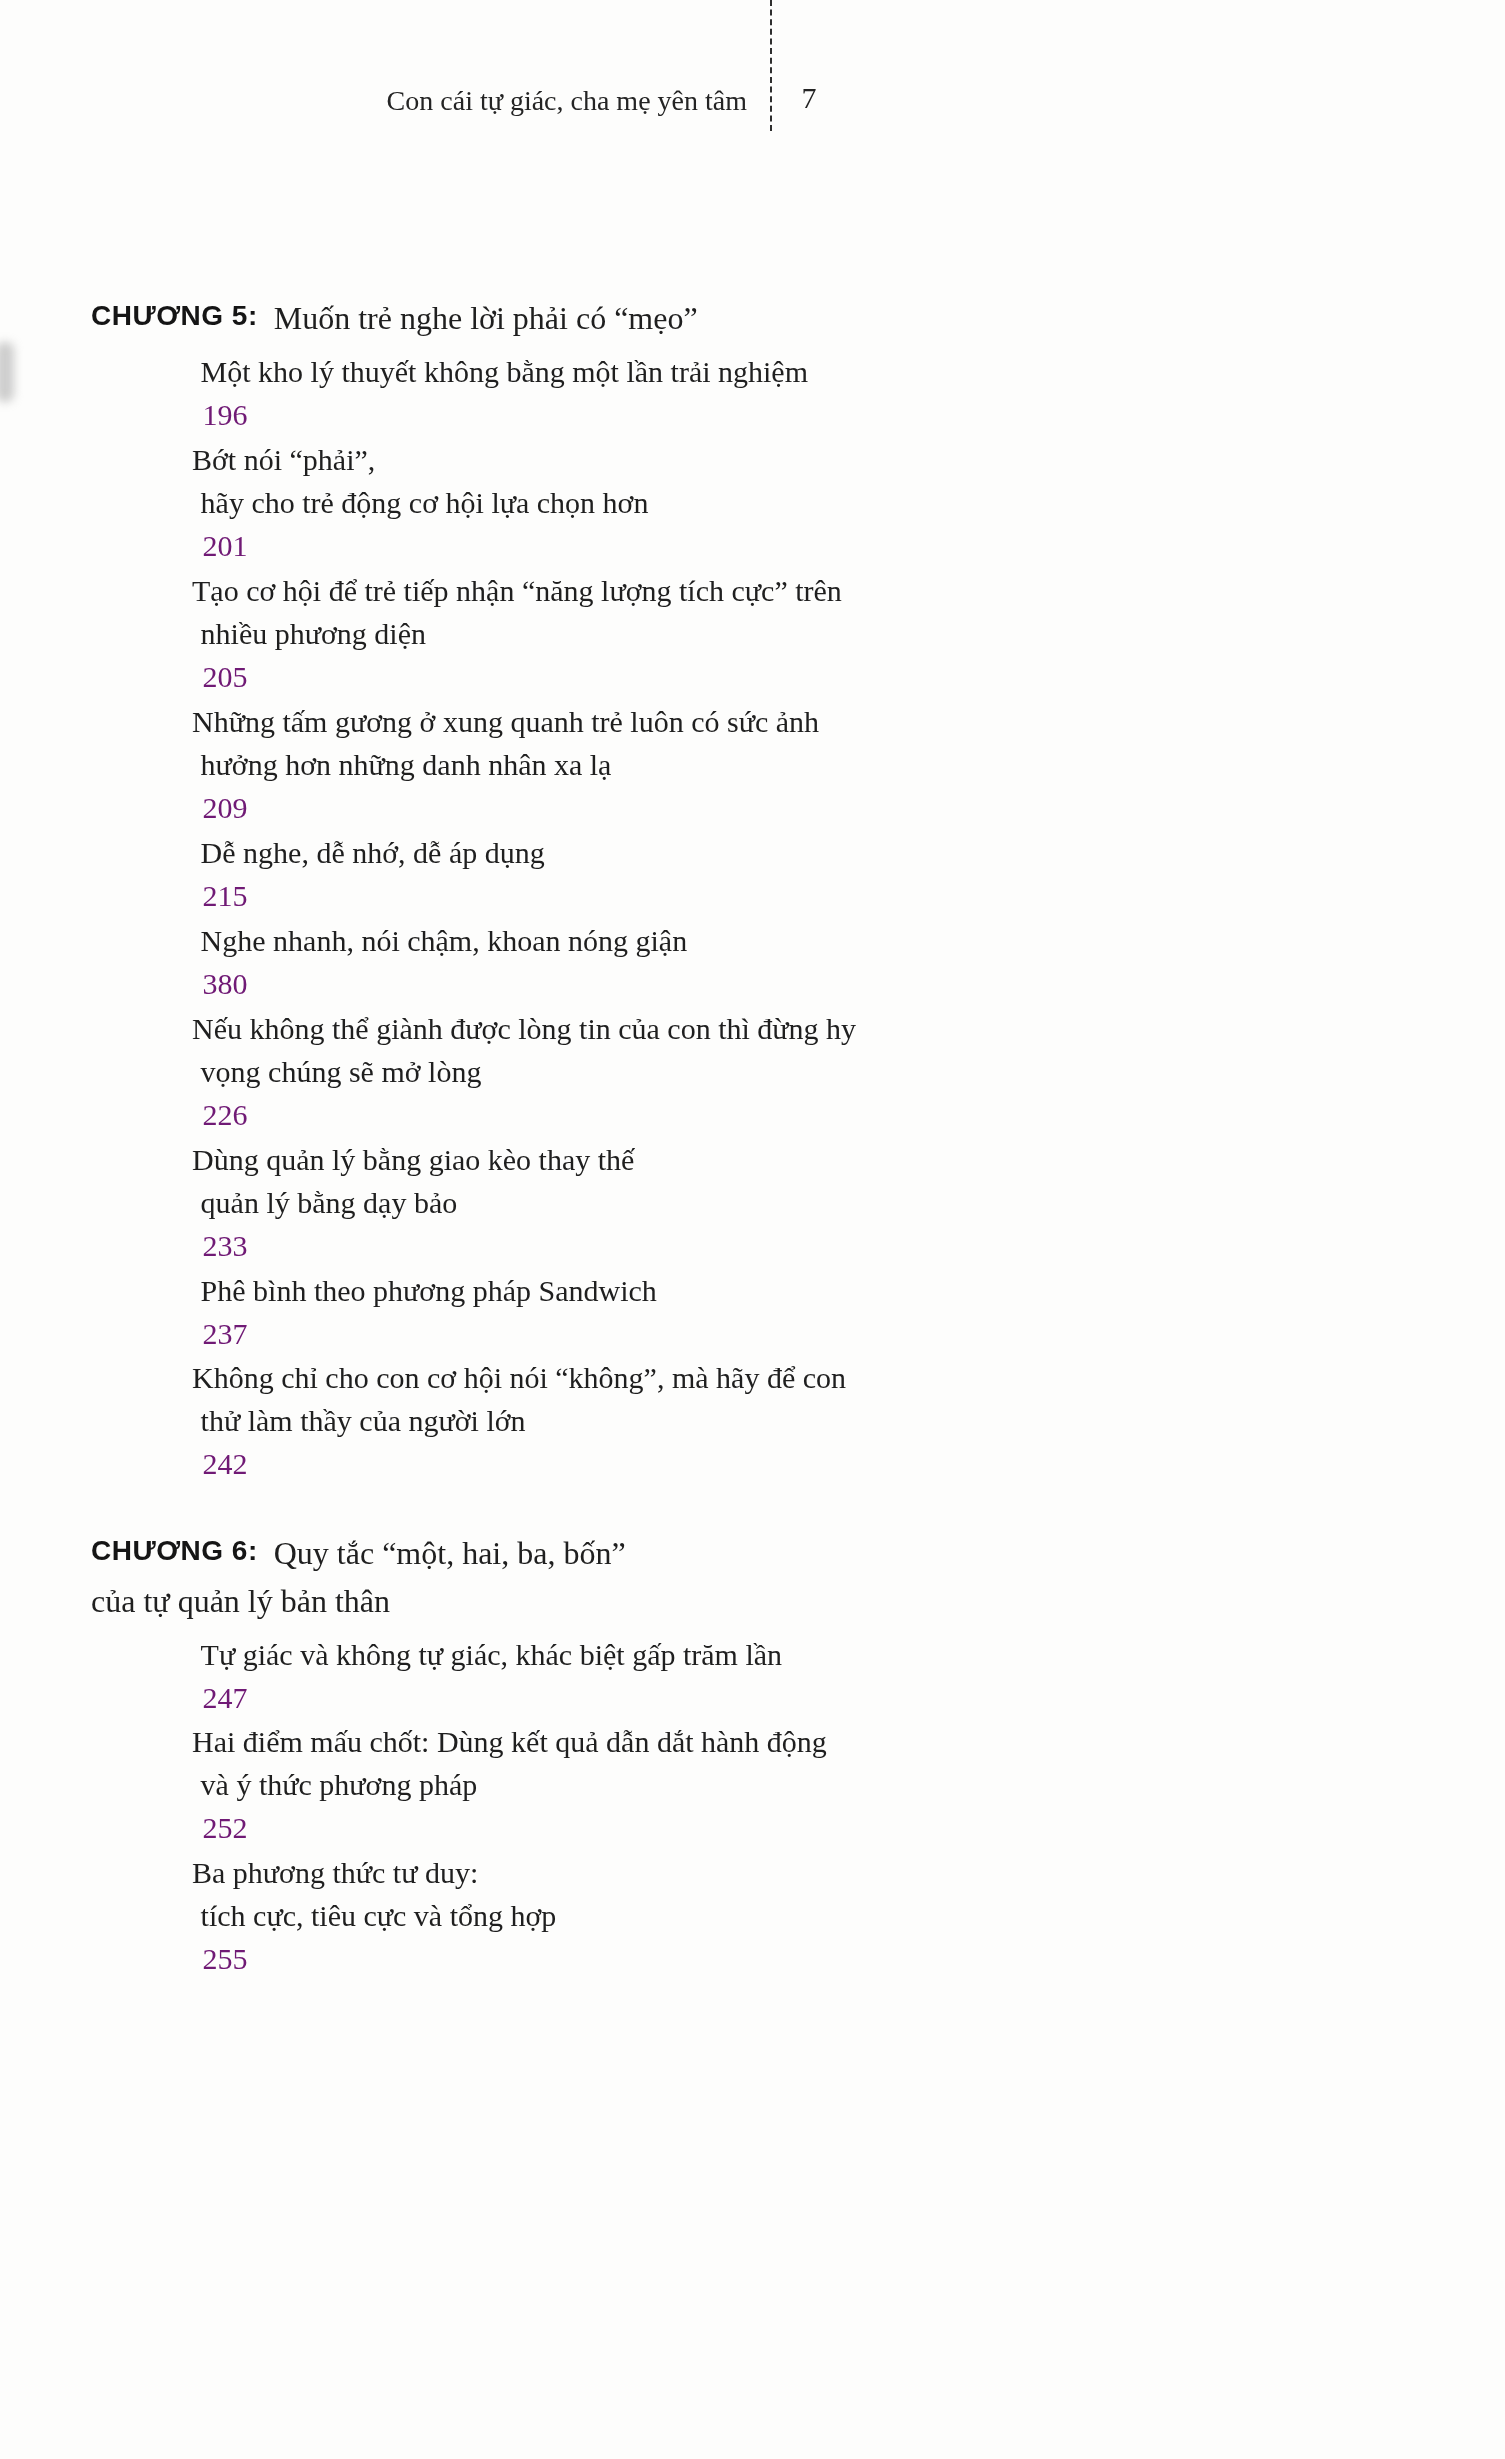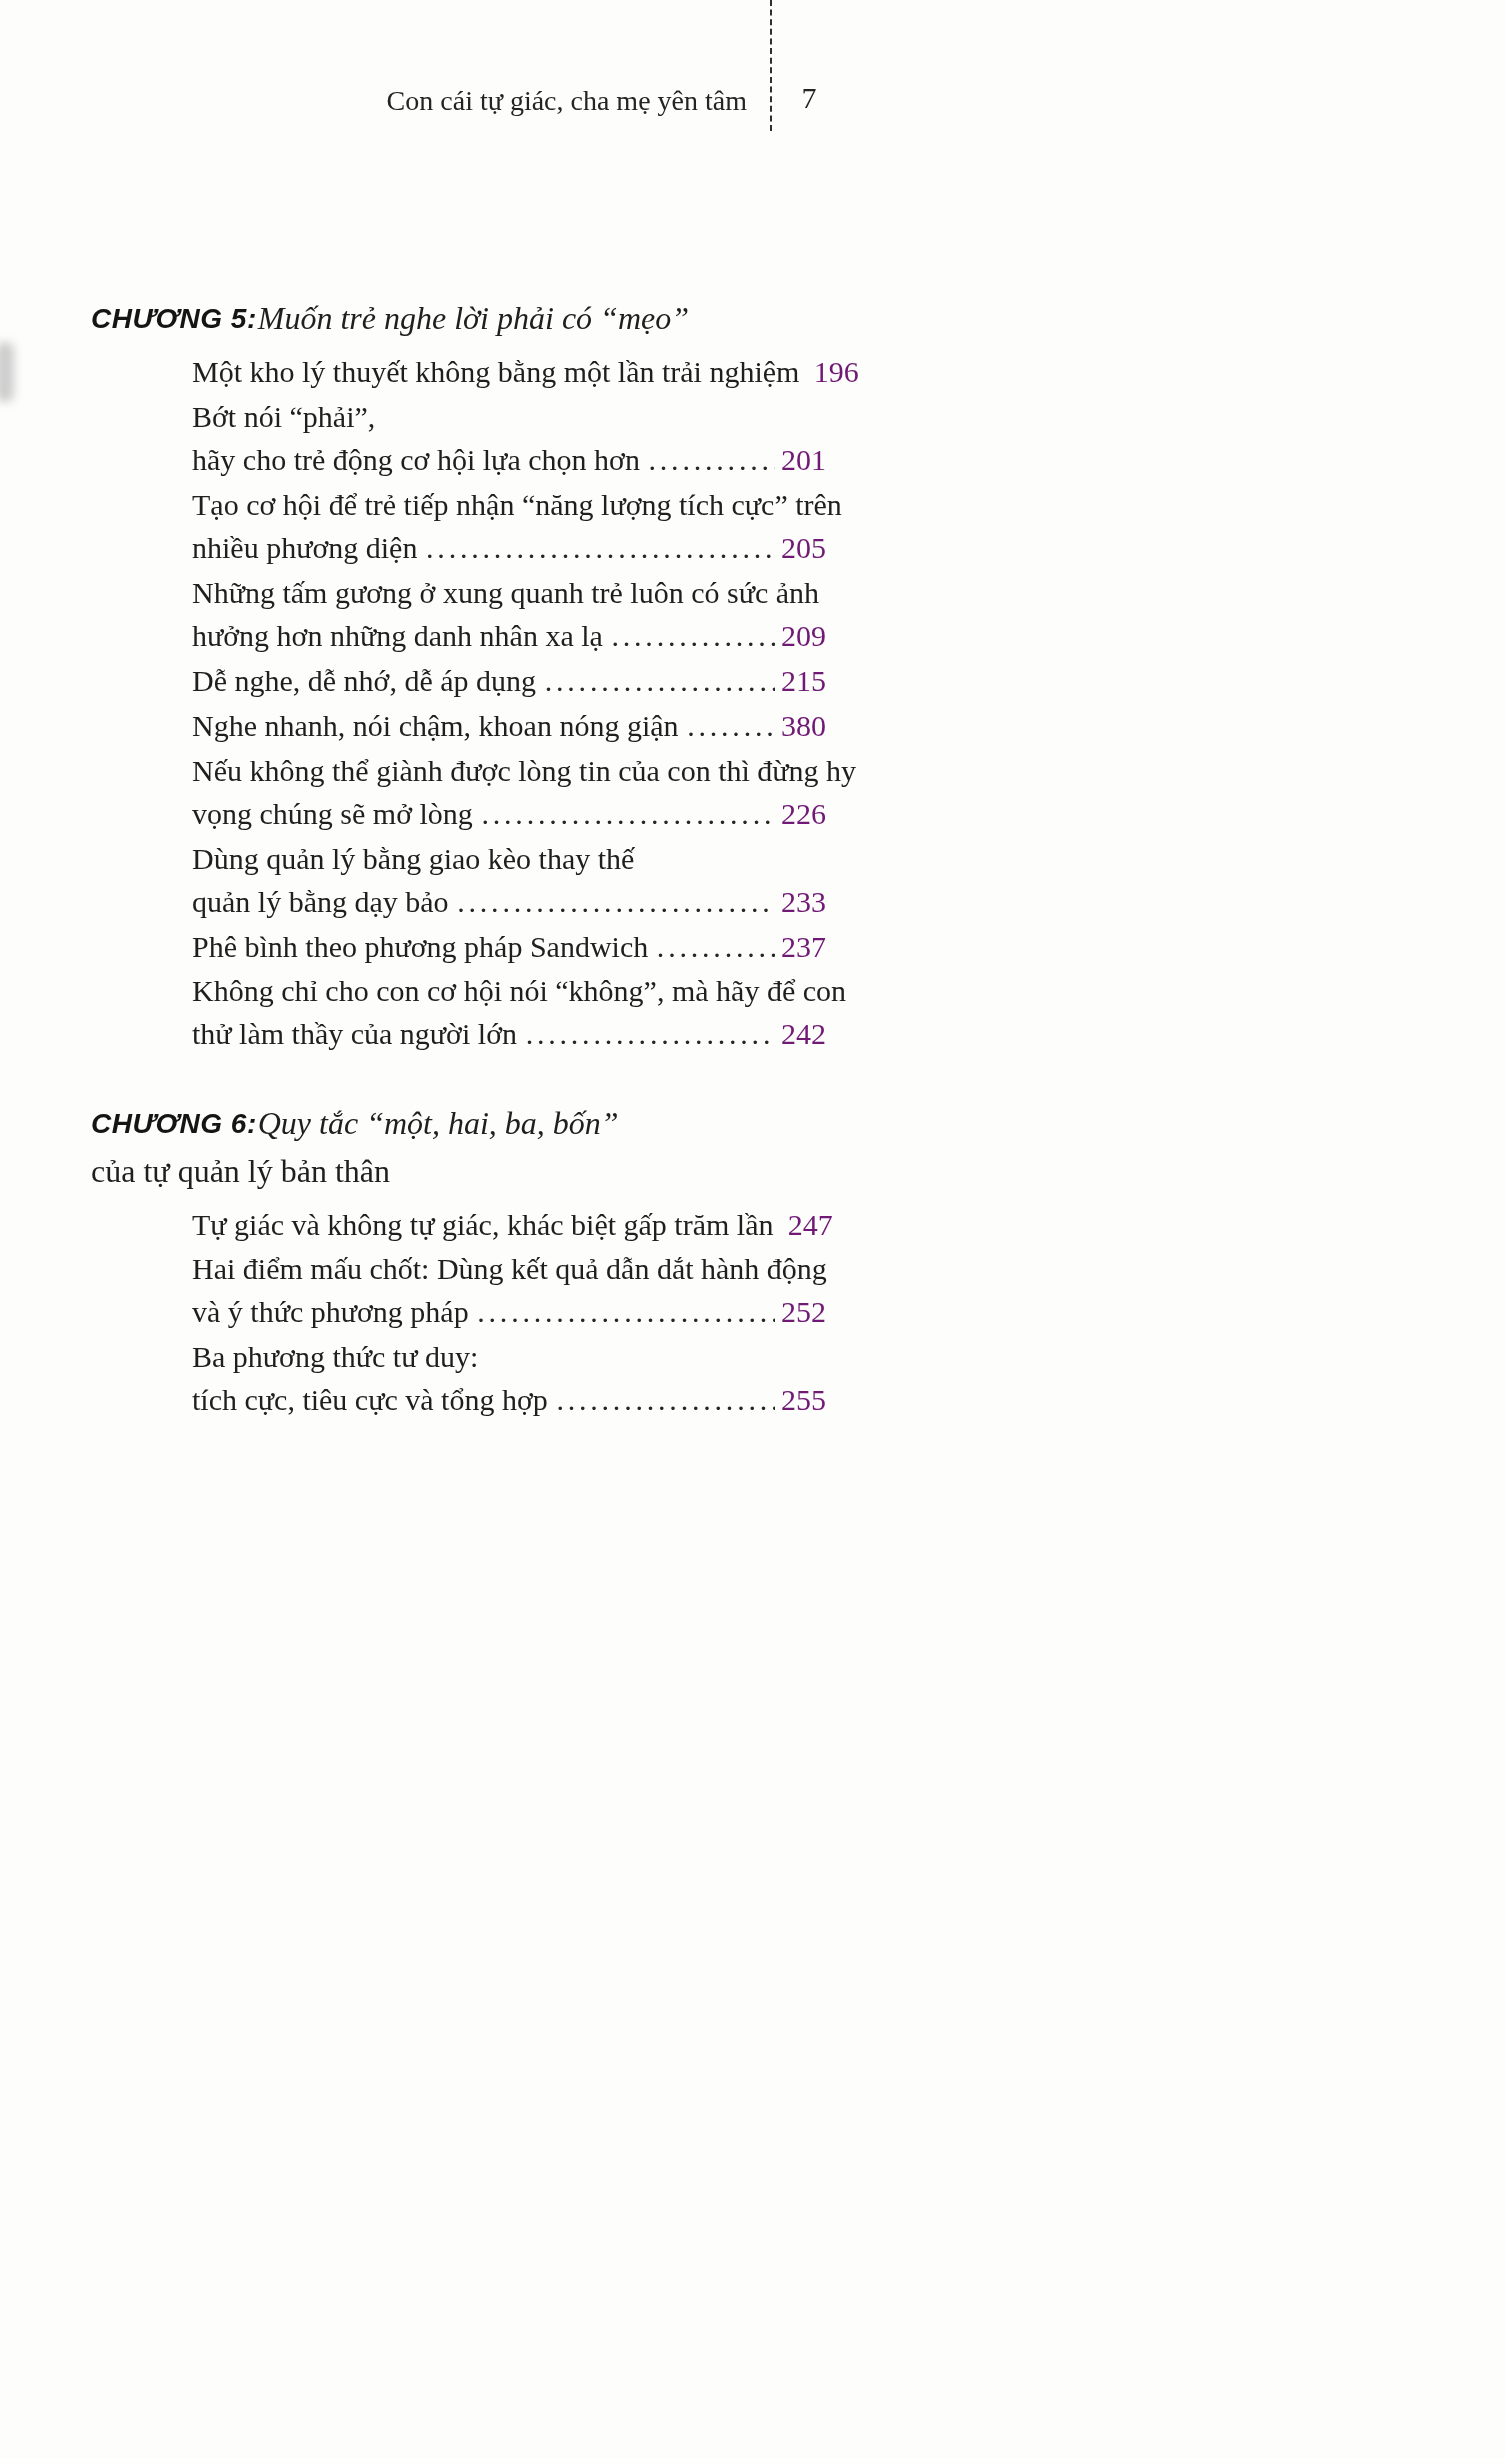--- a/index.html
+++ b/index.html
@@ -68,25 +68,24 @@
 
   
   .toc {
     position: absolute;
     left: 91px;
     top: 300px;
     width: 735px;
   }
   .chapter-heading {
     display: flex;
-    align-items: center;
-    gap: 1px;
+    align-items: flex-start;
+    gap: 16px;
     margin-bottom: 13.4px;
     white-space: nowrap;
-    font-style: italic;
   }
   .chapter-label {
     font-family: "Liberation Sans", "DejaVu Sans", sans-serif;
     font-weight: 800;
     font-size: 28px;
     letter-spacing: 0.5px;
     color: #151515;
   }
   .chapter-title {
     font-size: 32px;
@@ -111,20 +110,21 @@
   .entry-line {
     font-size: 30px;
     line-height: 43px;
     white-space: nowrap;
   }
   .entry-last {
     display: flex;
     align-items: baseline;
     font-size: 30px;
     line-height: 43px;
+    flex-direction: column;
   }
   .entry-text {
     white-space: nowrap;
   }
   .dots {
     flex: 1 1 0;
     min-width: 0;
     overflow: hidden;
     white-space: nowrap;
     margin: 0 3.8px 0 8.6px;

